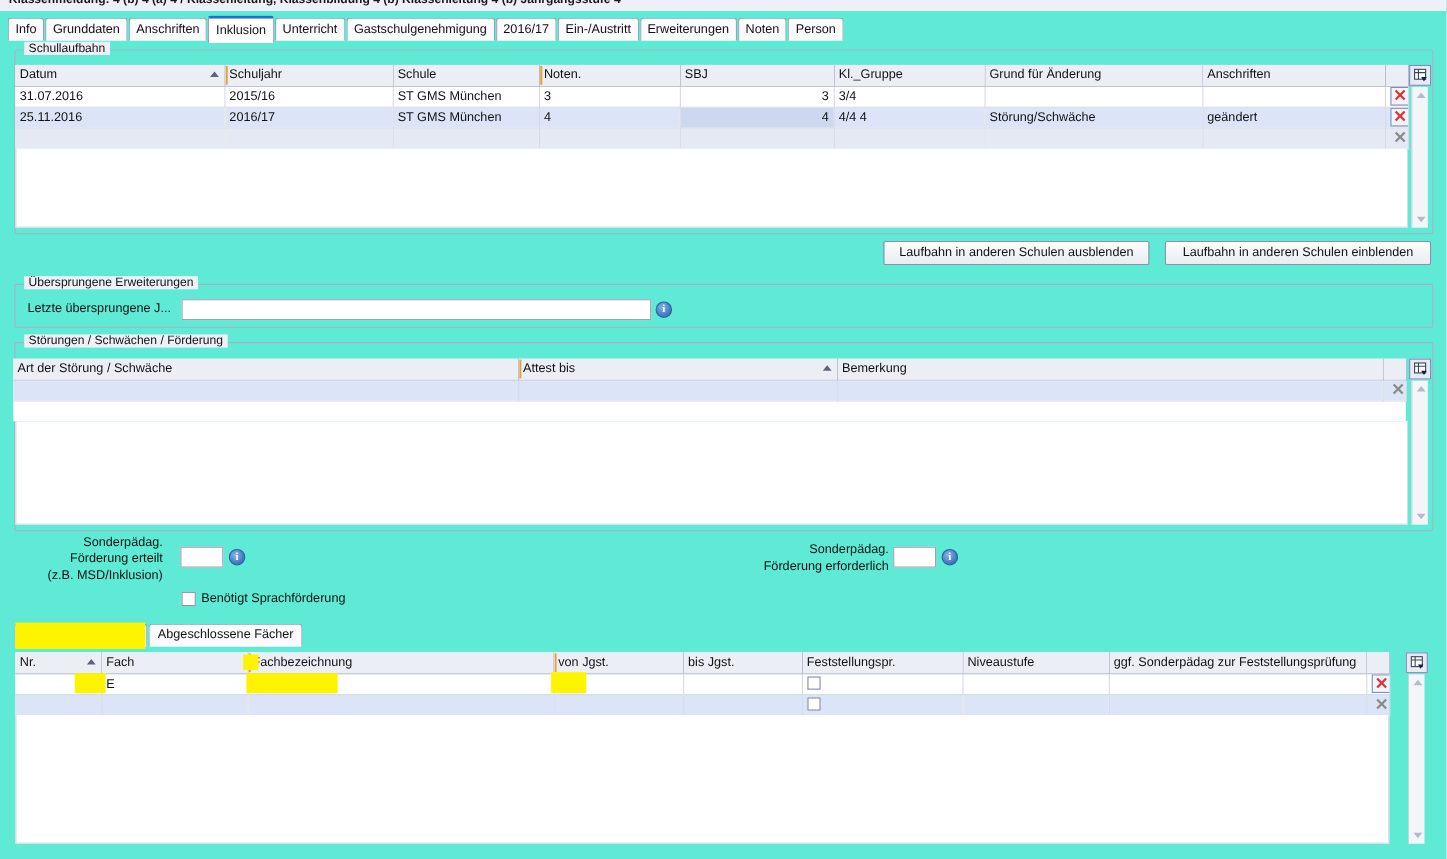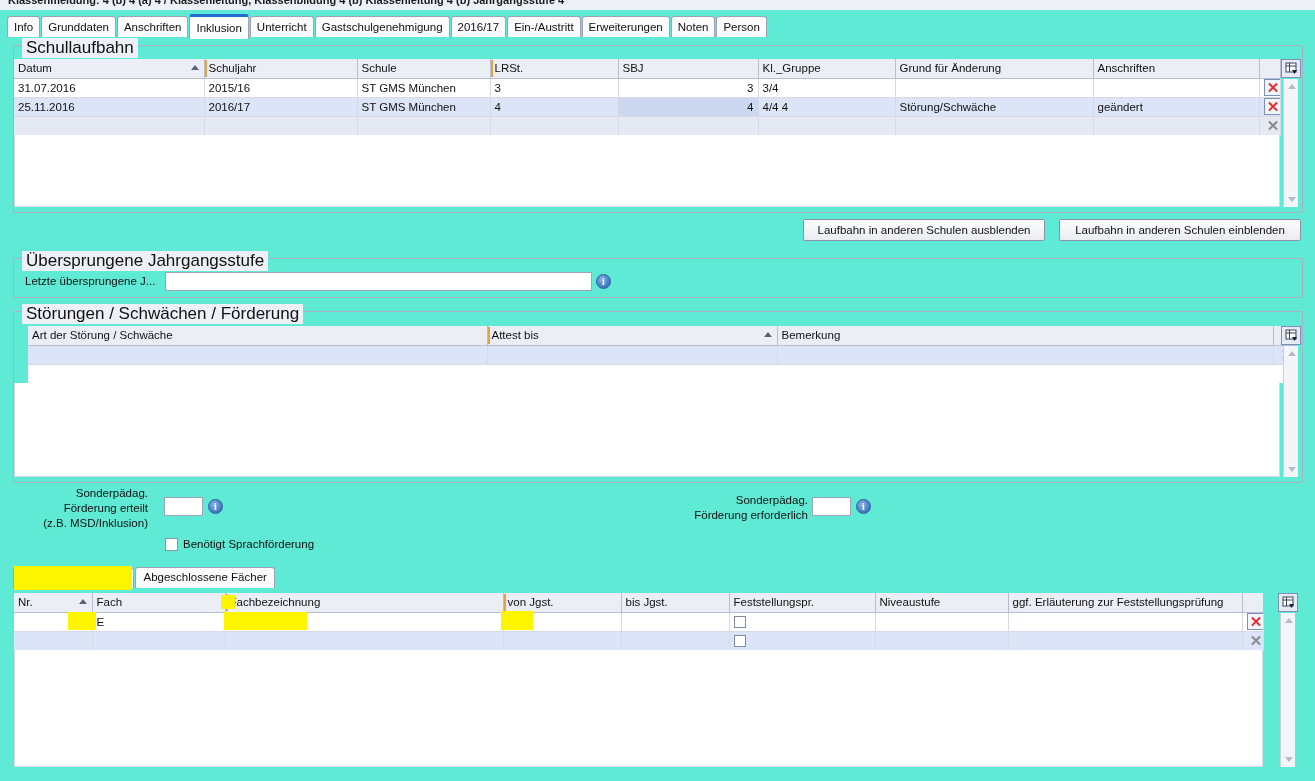--- a/index.html
+++ b/index.html
@@ -58,21 +58,21 @@
   .groupbox {
     position: absolute;
     border: 1px solid #aab0c4;
     border-radius: 2px;
     background: transparent;
   }
   .groupbox > .legend {
     position: absolute; top: -8px; left: 8px;
     background: #eef0f7;
     padding: 0 4px;
-    font-size: 17px;
+    font-size: 11px;
     color: #111;
     white-space: nowrap;
   }
 
   
   .gridwrap { position: absolute; background: #fff; }
   table.grid {
     border-collapse: collapse;
     table-layout: fixed;
     width: 100%;
@@ -293,21 +293,21 @@
           <col style="width:21px">
       </colgroup>
       <thead>
         <tr>
           <th class="sortcol">
             <span>Datum</span>
             <span class="sortarrow"></span>
           </th>
           <th class="divider">Schuljahr</th>
           <th>Schule</th>
-          <th class="divider">LRSt.</th>
+          <th class="divider">Noten.</th>
           <th>SBJ</th>
           <th>Kl._Gruppe</th>
           <th>Grund für Änderung</th>
           <th>Anschriften</th>
           <th></th>
         </tr>
       </thead>
       <tbody>
         <tr class="row-odd">
           <td>31.07.2016</td>
@@ -369,31 +369,31 @@
     <div style="height:98px"></div>
     <div class="arrow">
         <span class="tri-dn"></span>
       </div>
   </div>
 
   <div class="btn" style="left:803px; top:219px; width:242px;">Laufbahn in anderen Schulen ausblenden</div>
   <div class="btn" style="left:1059px; top:219px; width:242px;">Laufbahn in anderen Schulen einblenden</div>
 
   <div class="groupbox" style="left:13px; top:258px; width:1290px; height:40px;">
-    <span class="legend">Übersprungene Jahrgangsstufe</span>
+    <span class="legend">Übersprungene Erweiterungen</span>
   </div>
   <div class="lbl" style="left:25px; top:275px;">Letzte übersprungene J...</div>
   <input class="tbox" type="text" style="left: 165px; top: 272px; width: 427px; padding: 0px 3px; font-size: 11.5px; font-family: &quot;Liberation Sans&quot;, sans-serif;" value="">
   <div class="infoicon" style="left:596px; top:274px;">i</div>
 
   <div class="groupbox" style="left:13px; top:311px; width:1290px; height:172px;">
     <span class="legend">Störungen / Schwächen / Förderung</span>
   </div>
 
-  <div class="gridwrap" style="left:28px; top:326px; width:1266px; height:57px;">
+  <div class="gridwrap" style="left:12px; top:326px; width:1266px; height:57px;">
     <table class="grid">
       <colgroup>
         <col style="width:459px">
           <col style="width:290px">
           <col style="width:496px">
           <col style="width:21px">
       </colgroup>
       <thead>
         <tr>
           <th>Art der Störung / Schwäche</th>
@@ -478,21 +478,21 @@
           <th class="sortcol">
             <span>Nr.</span>
             <span class="sortarrow"></span>
           </th>
           <th>Fach</th>
           <th class="divider">Fachbezeichnung</th>
           <th class="divider">von Jgst.</th>
           <th>bis Jgst.</th>
           <th>Feststellungspr.</th>
           <th>Niveaustufe</th>
-          <th>ggf. Erläuterung zur Feststellungsprüfung</th>
+          <th>ggf. Sonderpädag zur Feststellungsprüfung</th>
           <th></th>
         </tr>
       </thead>
       <tbody>
         <tr class="row-odd">
           <td class="num shade">1</td>
           <td>E</td>
           <td class="shade">Englisch</td>
           <td>3</td>
           <td></td>

